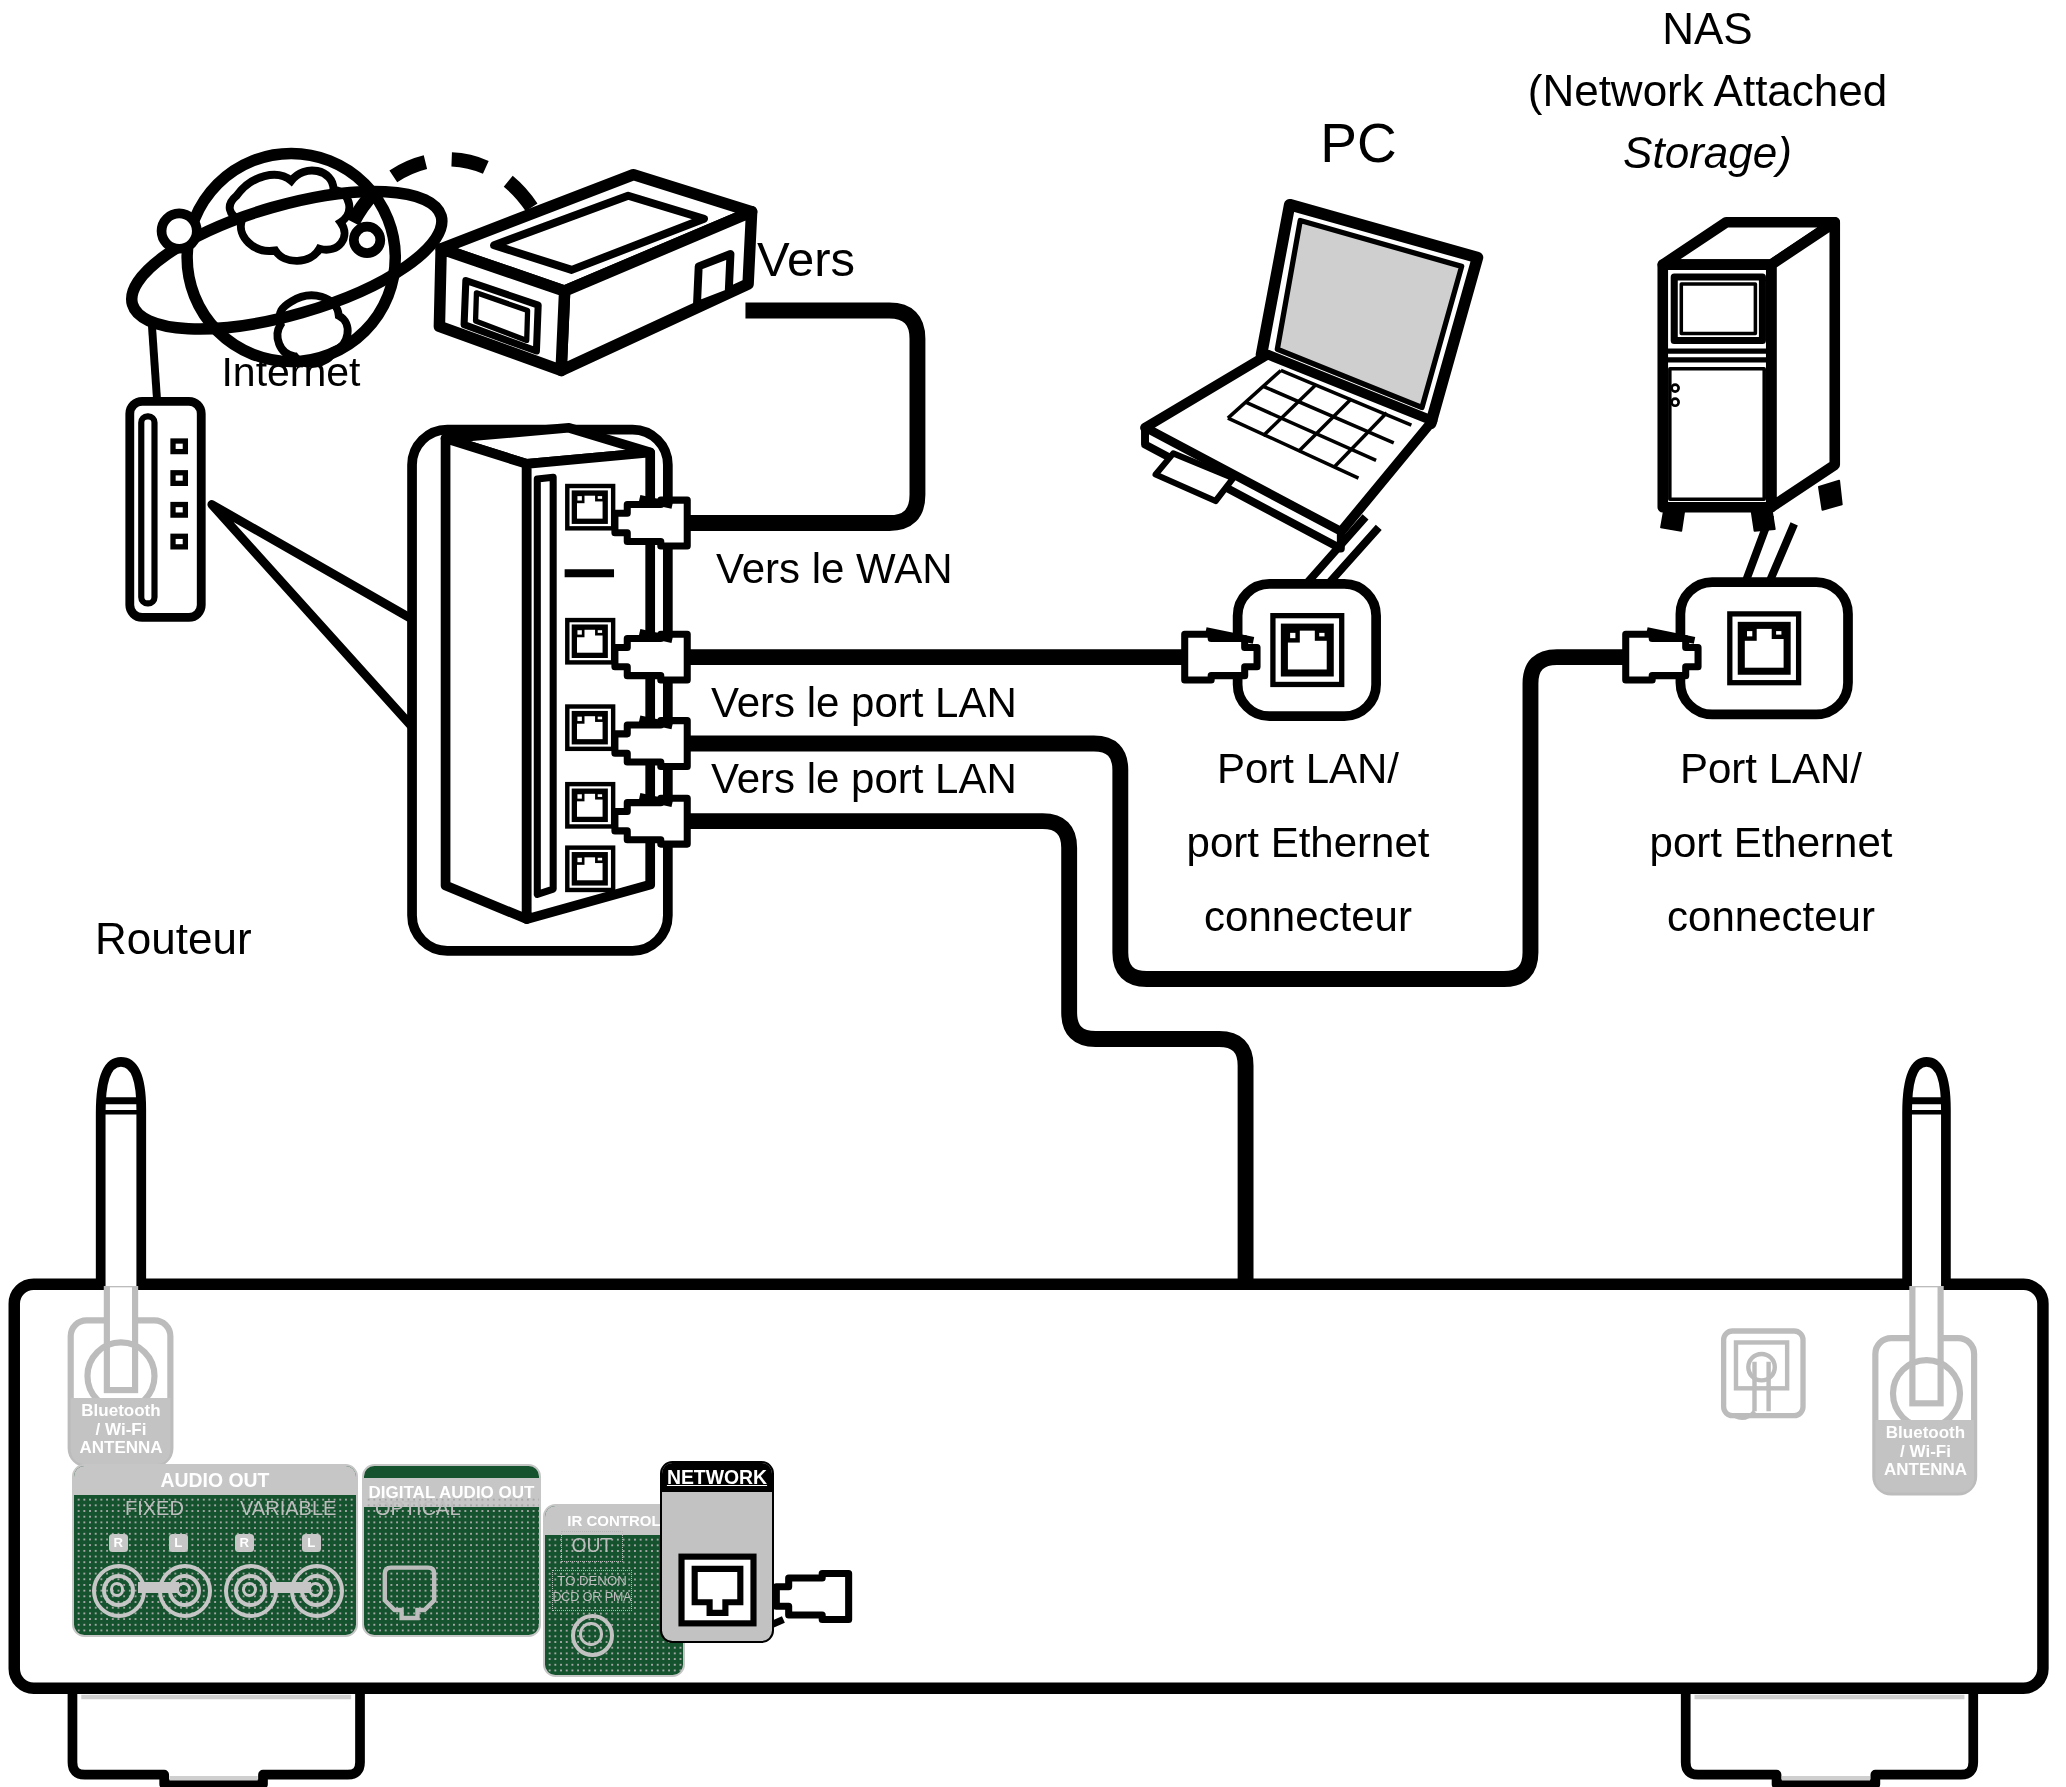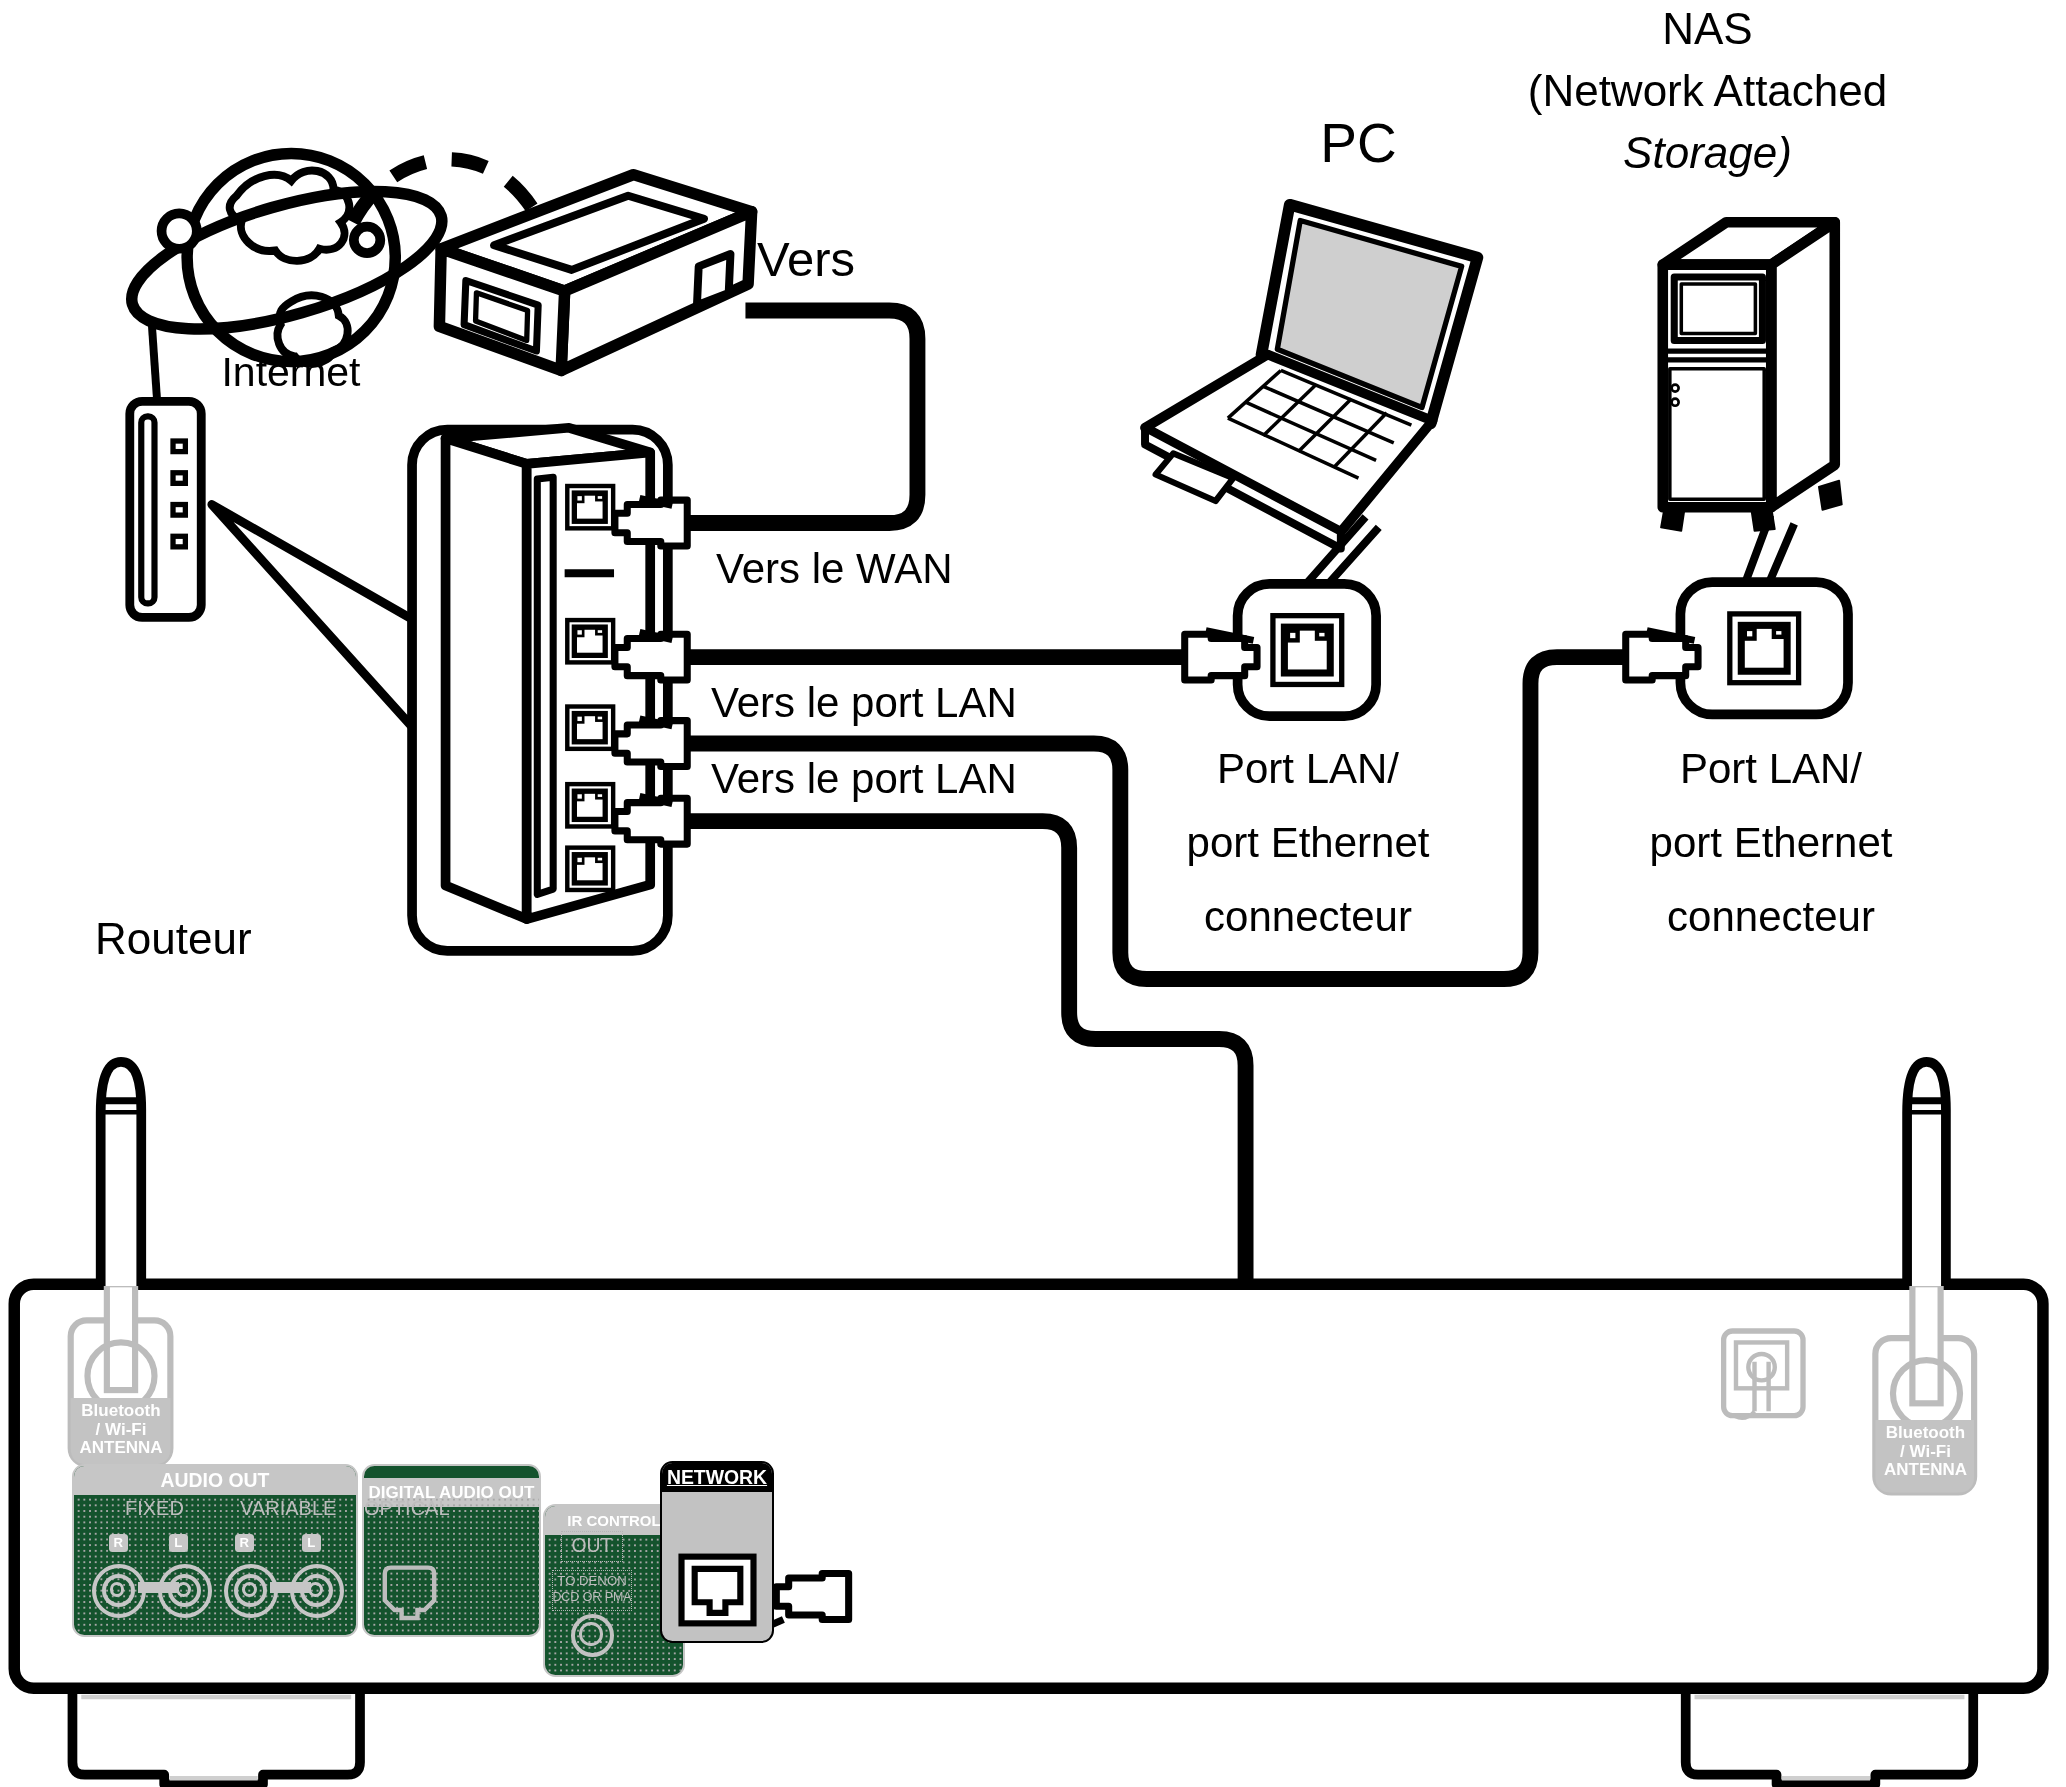--- a/index.html
+++ b/index.html
@@ -313,21 +313,21 @@
       </div>
   <div class="rca" style="left:216px;top:98px;">
         <div class="m"></div>
         <div class="c"></div>
       </div>
 </div>
 
 <div class="sec" style="left:362px;top:1464px;width:175px;height:169px;">
   <div class="hdr" style="font-size:17px;margin-top:12px;">DIGITAL AUDIO OUT</div>
   <div class="body"></div>
-  <div class="lbl muted" style="left:0;top:31px;font-size:20px;">OPTICAL</div>
+  <div class="lbl muted" style="left:11px;top:31px;font-size:20px;">OPTICAL</div>
   <svg style="position:absolute;left:17.6px;top:99px;" width="55" height="60" viewBox="0 0 62 68">
     <path fill="none" stroke="#bdbdbd" stroke-width="5" d="M10,3 H52 Q59,3 59,10 V40 L48,51 H40 V60 H22 V51 H14 L3,40 V10 Q3,3 10,3 Z"></path>
   </svg>
 </div>
 
 <div class="sec" style="left:543px;top:1504px;width:94px;height:169px;padding-left:44px;">
   <div class="hdr" style="font-size:15px;">IR CONTROL</div>
   <div class="body"></div>
   <div class="dotbox" style="left:16px;top:25px;width:60px;height:29px;"></div>
   <div class="lbl muted ctr" style="left:0;top:28px;width:94px;font-size:19.4px;">OUT</div>

